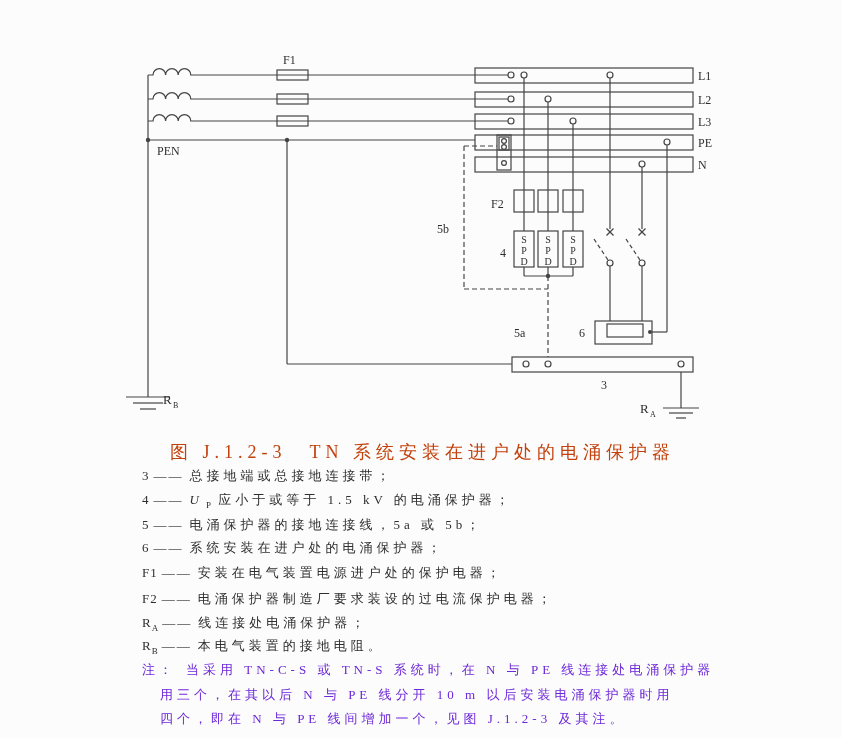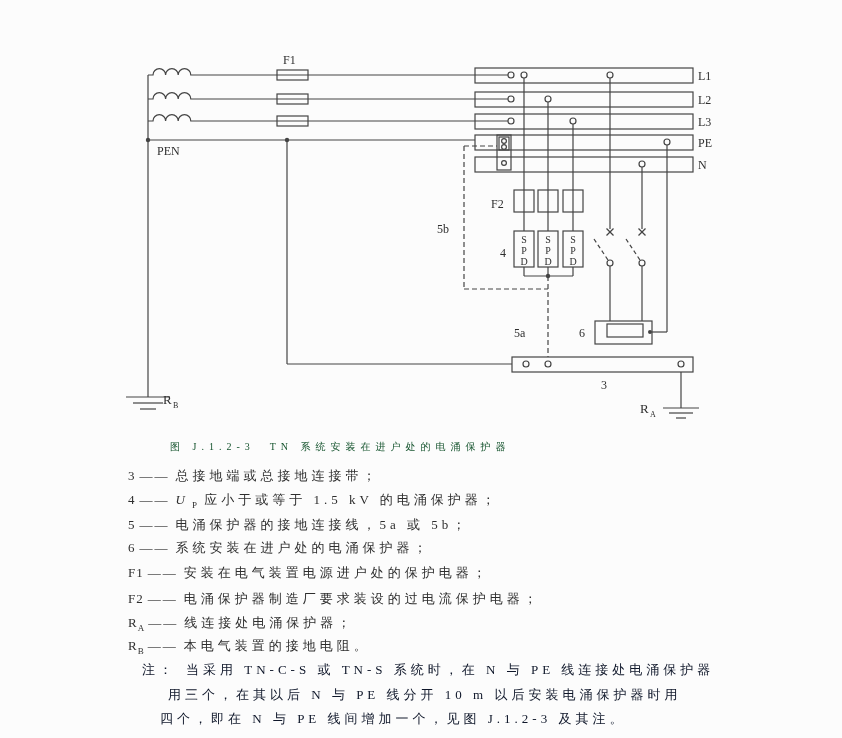--- a/index.html
+++ b/index.html
@@ -4,33 +4,33 @@
 <style>
   html,body{margin:0;padding:0;}
   body{
     width:842px;height:738px;position:relative;background:#fcfcfc;
     font-family:"Liberation Serif","DejaVu Serif",serif;color:#2e2e2e;
     overflow:hidden;
   }
   #diagram{position:absolute;left:0;top:0;}
   .svgtext{font-family:"Liberation Serif","DejaVu Serif",serif;fill:#2e2e2e;}
   .caption{
-    position:absolute;left:170px;top:440px;font-size:10px;
-    letter-spacing:5px;white-space:nowrap;color:#14532d;
+    position:absolute;left:170px;top:440px;font-size:18px;
+    letter-spacing:5px;white-space:nowrap;color:#c2410c;
   }
   .lrow{
-    position:absolute;left:128px;font-size:13px;letter-spacing:4px;
+    position:absolute;left:142px;font-size:13px;letter-spacing:4px;
     white-space:nowrap;color:#2e2e2e;text-align:center;
   }
   .lrow .lbl{letter-spacing:1px;}
   .lrow .dash{margin:0 6px 0 4px;letter-spacing:2px;}
   .lrow sub{font-size:9px;letter-spacing:0;}
   .lrow i{font-family:"Liberation Serif",serif;margin-right:3px;}
   .noterow{
-    position:absolute;font-size:13px;letter-spacing:4px;white-space:nowrap;color:#0f172a;
+    position:absolute;font-size:13px;letter-spacing:4px;white-space:nowrap;color:#6d28d9;
   }
   .noterow .nprefix{margin-right:10px;}
 </style>
 </head>
 <body>
 
 <svg id="diagram" width="842" height="435" viewBox="0 0 842 435" stroke="#444" stroke-width="1.2" fill="none">
 
   <g>
     <rect x="475" y="68" width="218" height="15" fill="#fcfcfc"></rect>
@@ -208,18 +208,18 @@
 <div class="lrow" style="top:614px">
   <span class="lbl">R</span><sub>A</sub><span class="dash">——</span><span class="ltxt">线连接处电涌保护器；</span>
 </div>
 <div class="lrow" style="top:637px">
   <span class="lbl">R</span><sub>B</sub><span class="dash">——</span><span class="ltxt">本电气装置的接地电阻。</span>
 </div>
 
 <div class="noterow" style="left:142px;top:661px">
   <span class="nprefix">注：</span><span>当采用 TN-C-S 或 TN-S 系统时，在 N 与 PE 线连接处电涌保护器</span>
 </div>
-<div class="noterow" style="left:168px;top:686px">
+<div class="noterow" style="left:160px;top:686px">
   <span>用三个，在其以后 N 与 PE 线分开 10 m 以后安装电涌保护器时用</span>
 </div>
 <div class="noterow" style="left:160px;top:710px">
   <span>四个，即在 N 与 PE 线间增加一个，见图 J.1.2-3 及其注。</span>
 </div>
 
 </body></html>

